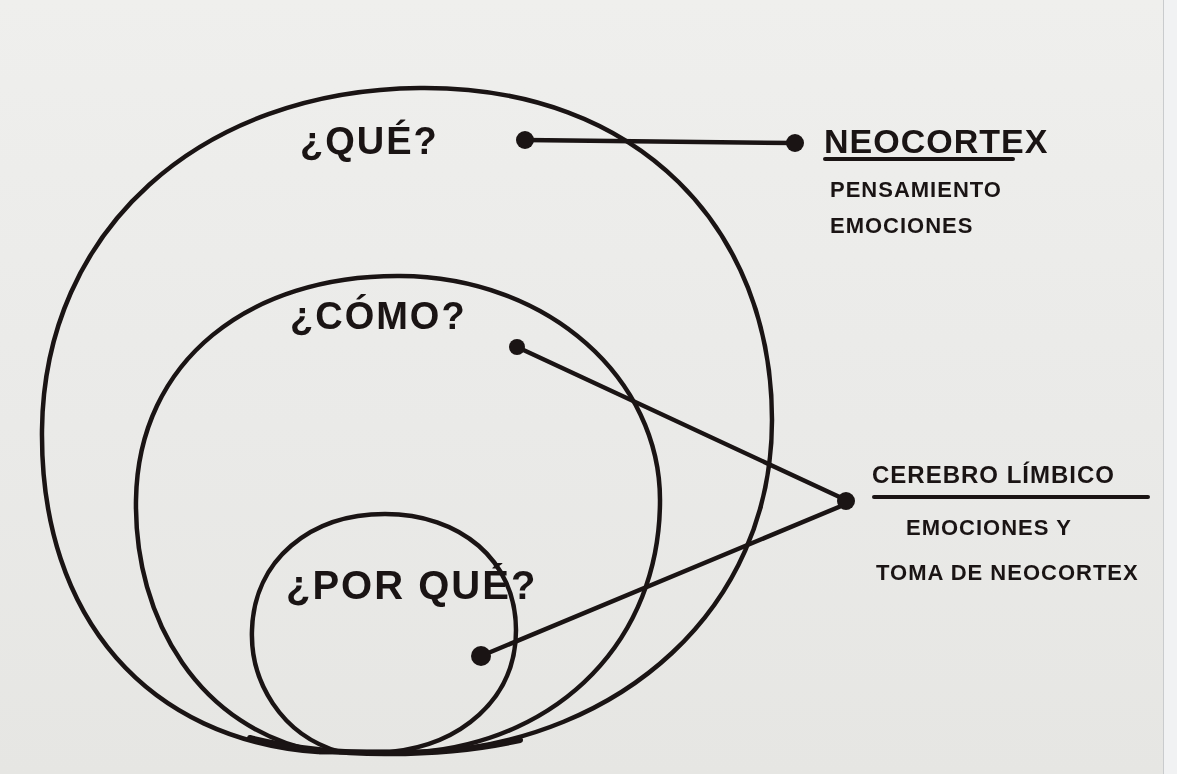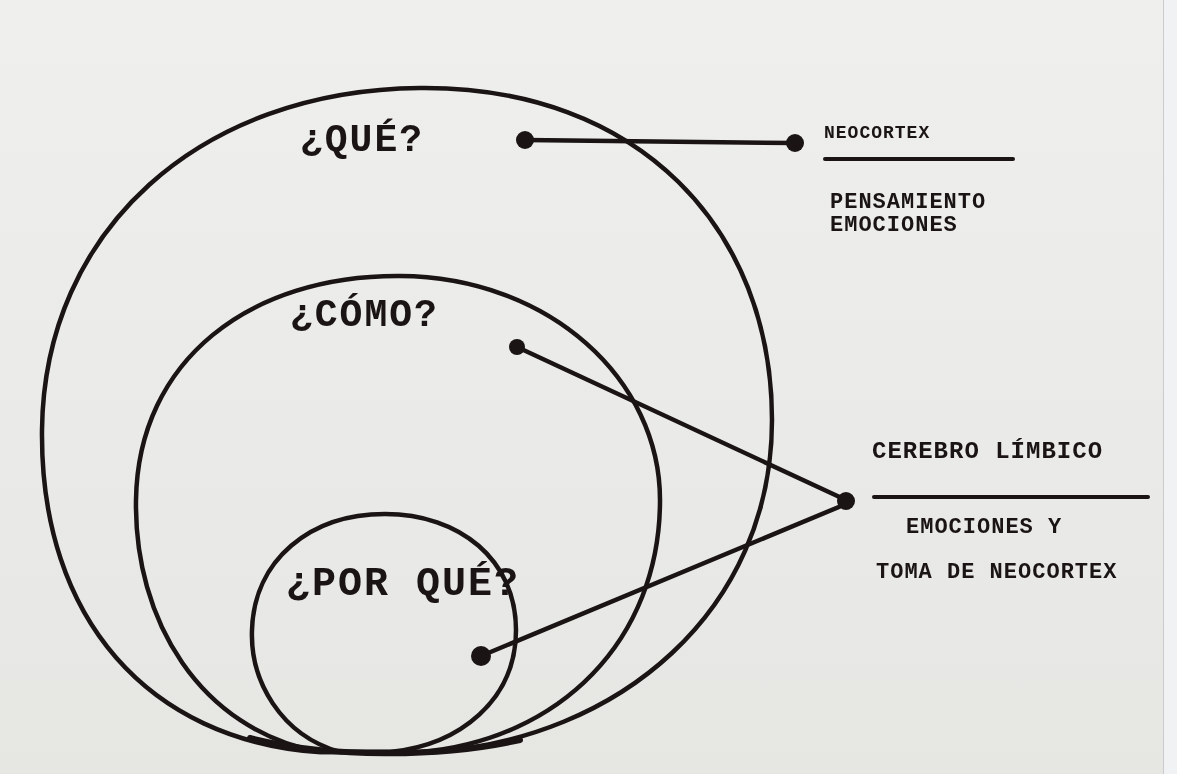--- a/index.html
+++ b/index.html
@@ -13,25 +13,25 @@
       position: absolute; left: 0; top: 0; width: 1163px; height: 774px;
       background: linear-gradient(180deg, #efefed 0%, #eaeae8 55%, #e6e6e3 100%);
     }
     .paper-edge {
       position: absolute; left: 1163px; top: 0; width: 14px; height: 774px;
       background: #f1f2f3; border-left: 1px solid #c9cbcd;
     }
     svg.diagram { position: absolute; left: 0; top: 0; }
     .hand {
       position: absolute; color: #1a1414; font-weight: bold;
-      font-family: Liberation Mono, monospace; letter-spacing: 1px;
+      font-family: Liberation Sans, sans-serif; letter-spacing: 1px;
       white-space: nowrap; line-height: 1;
     }
     .q { font-size: 38px; letter-spacing: 2px; }
-    .title { font-size: 18px; letter-spacing: 1px; }
+    .title { font-size: 34px; letter-spacing: 1px; }
     .desc { font-size: 22px; letter-spacing: 1px; }
     .underline {
       position: absolute; height: 4px; background: #1a1414; border-radius: 2px;
     }
   </style>
 </head>
 <body>
 
 <div class="paper"></div>
 <div class="paper-edge"></div>
@@ -59,19 +59,19 @@
     <circle cx="481" cy="656" r="10"></circle>
   </g>
 </svg>
 
 <div class="hand q" style="left:300px; top:122px;">¿QUÉ?</div>
 <div class="hand q" style="left:290px; top:297px;">¿CÓMO?</div>
 <div class="hand q" style="left:286px; top:565px; font-size:40px;">¿POR QUÉ?</div>
 
 <div class="hand title" style="left:824px; top:124px;">NEOCORTEX</div>
 <div class="underline" style="left:823px; top:157px; width:192px;"></div>
-<div class="hand desc" style="left:830px; top:192px;">PENSAMIENTO</div>
+<div class="hand desc" style="left:830px; top:179px;">PENSAMIENTO</div>
 <div class="hand desc" style="left:830px; top:215px;">EMOCIONES</div>
 
-<div class="hand title" style="left:872px; top:440px; font-size:24px;">CEREBRO LÍMBICO</div>
+<div class="hand title" style="left:872px; top:463px; font-size:24px;">CEREBRO LÍMBICO</div>
 <div class="underline" style="left:872px; top:495px; width:278px;"></div>
 <div class="hand desc" style="left:906px; top:517px;">EMOCIONES Y</div>
 <div class="hand desc" style="left:876px; top:562px;">TOMA DE NEOCORTEX</div>
 
 </body></html>

